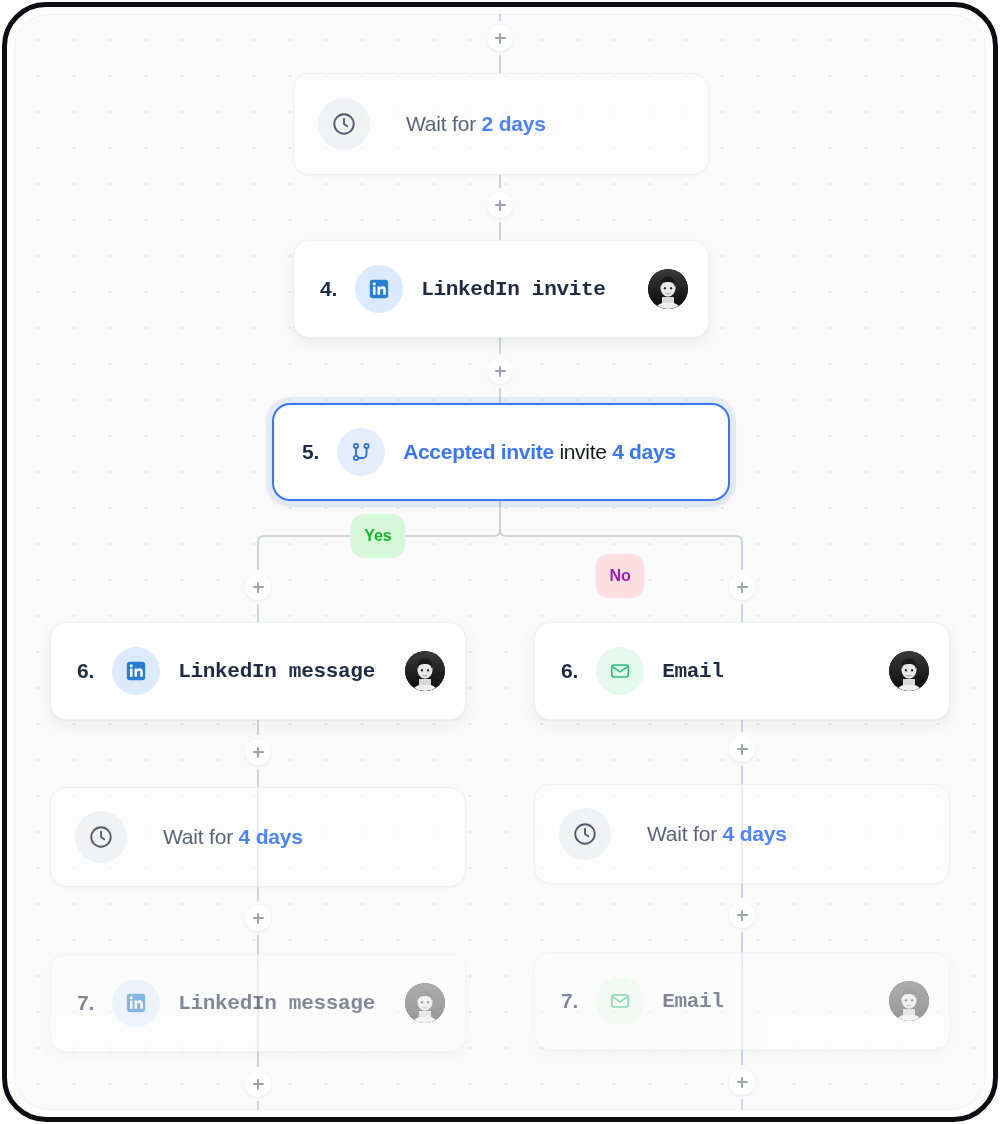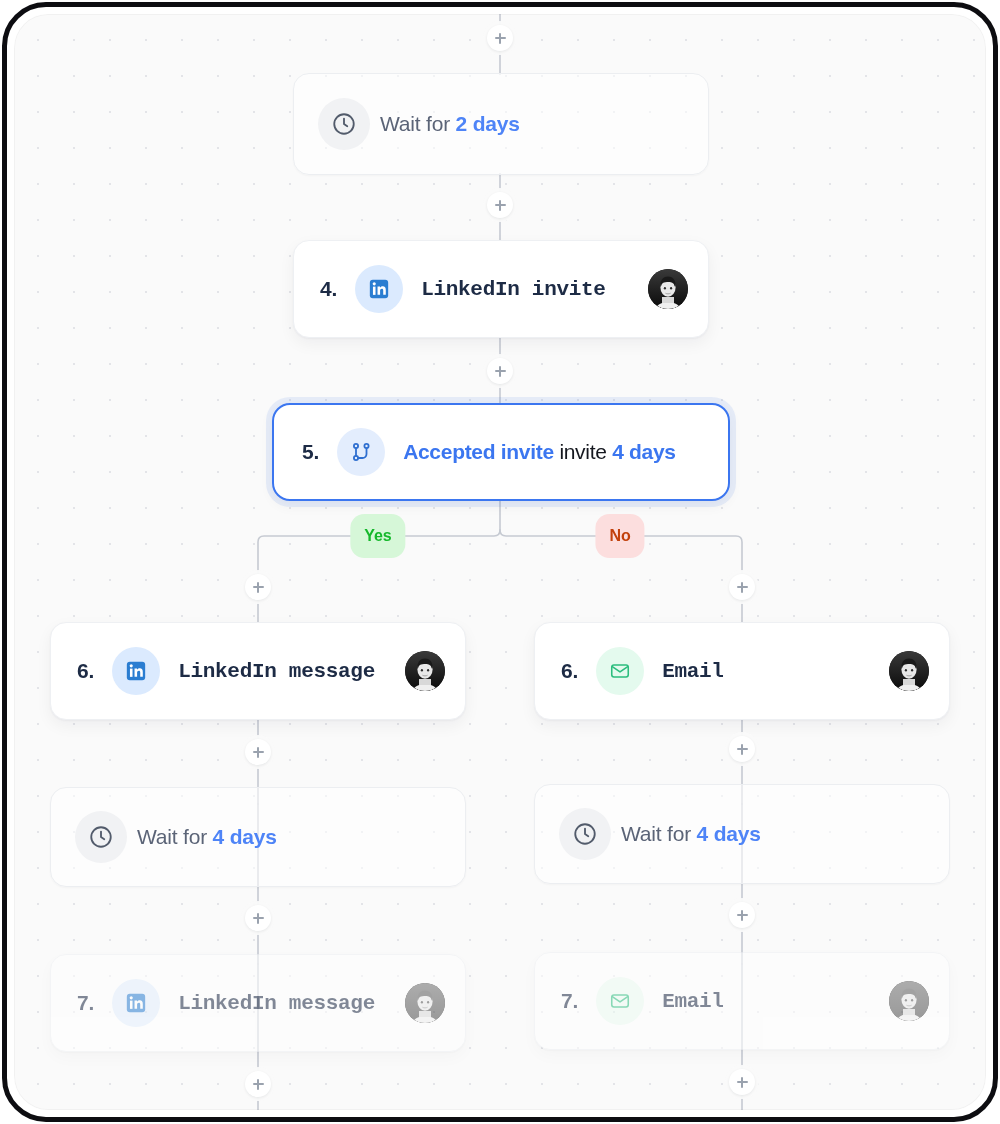--- a/index.html
+++ b/index.html
@@ -121,21 +121,21 @@
     gap: 18px;
   }
   .node-action.dim { opacity: 0.55; }
 
   
   .node-wait {
     background: rgba(255,255,255,0.55);
     border: 1px solid #eceef1;
     box-shadow: 0 1px 2px rgba(16,24,40,0.03);
     padding: 0 20px 0 24px;
-    gap: 10px;
+    gap: 36px;
   }
   .wait-icon {
     width: 52px; height: 52px;
     border-radius: 50%;
     background: #f1f2f4;
     display: flex; align-items: center; justify-content: center;
   }
   .wait-text {
     font-size: 21px;
     color: #5b6477;
@@ -207,21 +207,21 @@
     display: flex;
     align-items: center;
     justify-content: center;
     font-size: 16px;
     font-weight: bold;
     letter-spacing: -0.1px;
     transform: translate(-50%, -50%);
     z-index: 22;
   }
   .badge-yes { background: #d6f7d8; color: #15b82b; }
-  .badge-no  { background: #fcdede; color: #c2410c; }
+  .badge-no  { background: #fcdede; color: #a21caf; margin-top: 40px; }
 </style>
 </head>
 <body>
 
 <div id="app-frame">
 
   <div id="canvas">
 
     <svg id="edges" viewBox="0 0 972 1096" xmlns="http://www.w3.org/2000/svg">
       <g stroke="#c6cad2" stroke-width="1.6" fill="none" stroke-linecap="round">

